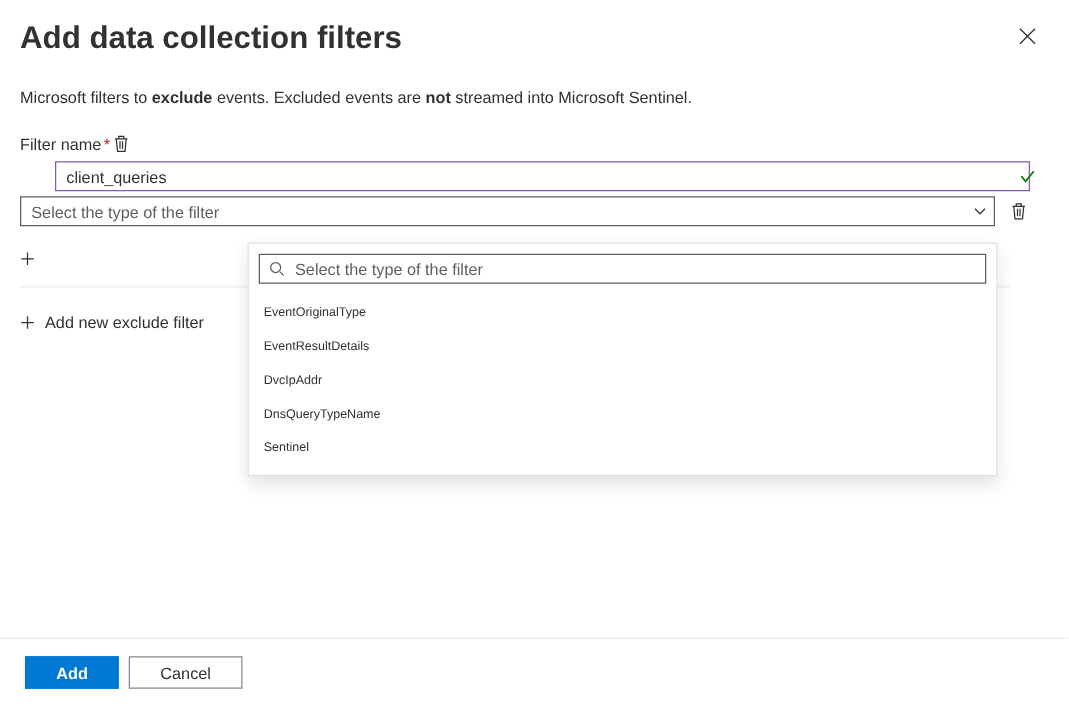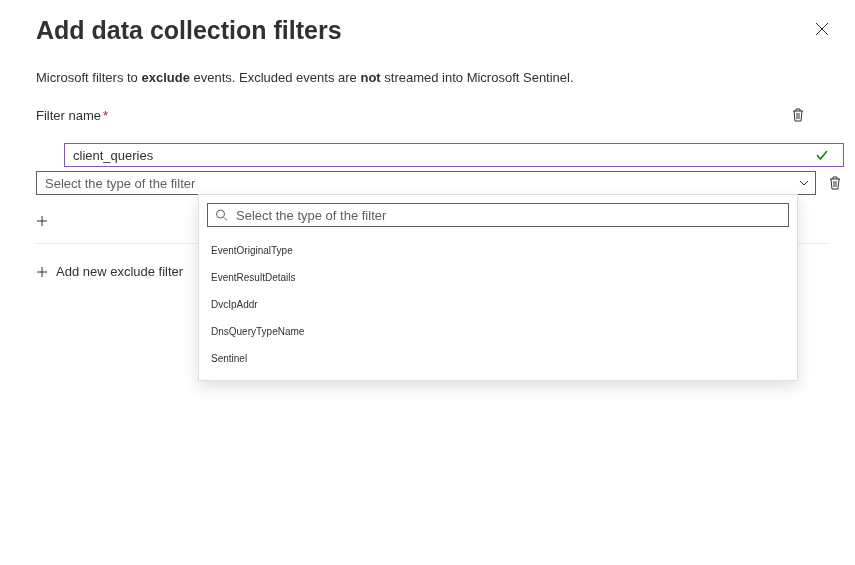--- a/index.html
+++ b/index.html
@@ -7,28 +7,28 @@
       margin: 0;
       font-family: "Segoe UI", -apple-system, BlinkMacSystemFont, sans-serif;
       font-size: 13px;
       color: #323130;
       background: #fff;
       width: 855px;
       height: 565px;
       position: relative;
       overflow: hidden;
     }
-    .panel { padding: 16px 20px 0 36px; height: 100%; position: relative; }
+    .panel { padding: 16px 20px 0 16px; height: 100%; position: relative; }
     .header { display: flex; justify-content: space-between; align-items: flex-start; margin-bottom: 24px; }
     .title { font-size: 25px; font-weight: 600; margin: 0; }
     .close-btn { background: none; border: none; cursor: pointer; padding: 6px; color: #323130; }
     .close-btn svg { width: 14px; height: 14px; display: block; }
     .description { margin: 0 0 18px 0; font-size: 13px; line-height: 1.4; }
     .description b { font-weight: 600; text-align: center; }
-    .label-row { display: flex; align-items: center; margin-bottom: 18px; justify-content: space-between; }
+    .label-row { display: flex; align-items: center; margin-bottom: 4px; }
     .field-label { font-size: 13px; }
     .required-star { color: #a4262c; margin-left: 2px; }
     .trash-btn { background: none; border: none; cursor: pointer; padding: 2px; color: #323130; }
     .trash-btn svg { width: 14px; height: 16px; display: block; }
     .input-wrap { position: relative; margin-bottom: 4px; margin-left: 28px; }
     .text-input {
       width: 780px;
       height: 24px;
       padding: 2px 28px 2px 8px;
       border: 1px solid #8059b3;
@@ -187,13 +187,17 @@
       </span>
       <input class="dd-search" type="text" placeholder="Select the type of the filter" style="">
     </div>
     <div class="dd-option">EventOriginalType</div>
     <div class="dd-option">EventResultDetails</div>
     <div class="dd-option">DvcIpAddr</div>
     <div class="dd-option">DnsQueryTypeName</div>
     <div class="dd-option">Sentinel</div>
   </div>
 
+  <div class="footer">
+    <button class="btn primary">Add</button>
+    <button class="btn secondary">Cancel</button>
+  </div>
 </div>
 
 </body></html>

